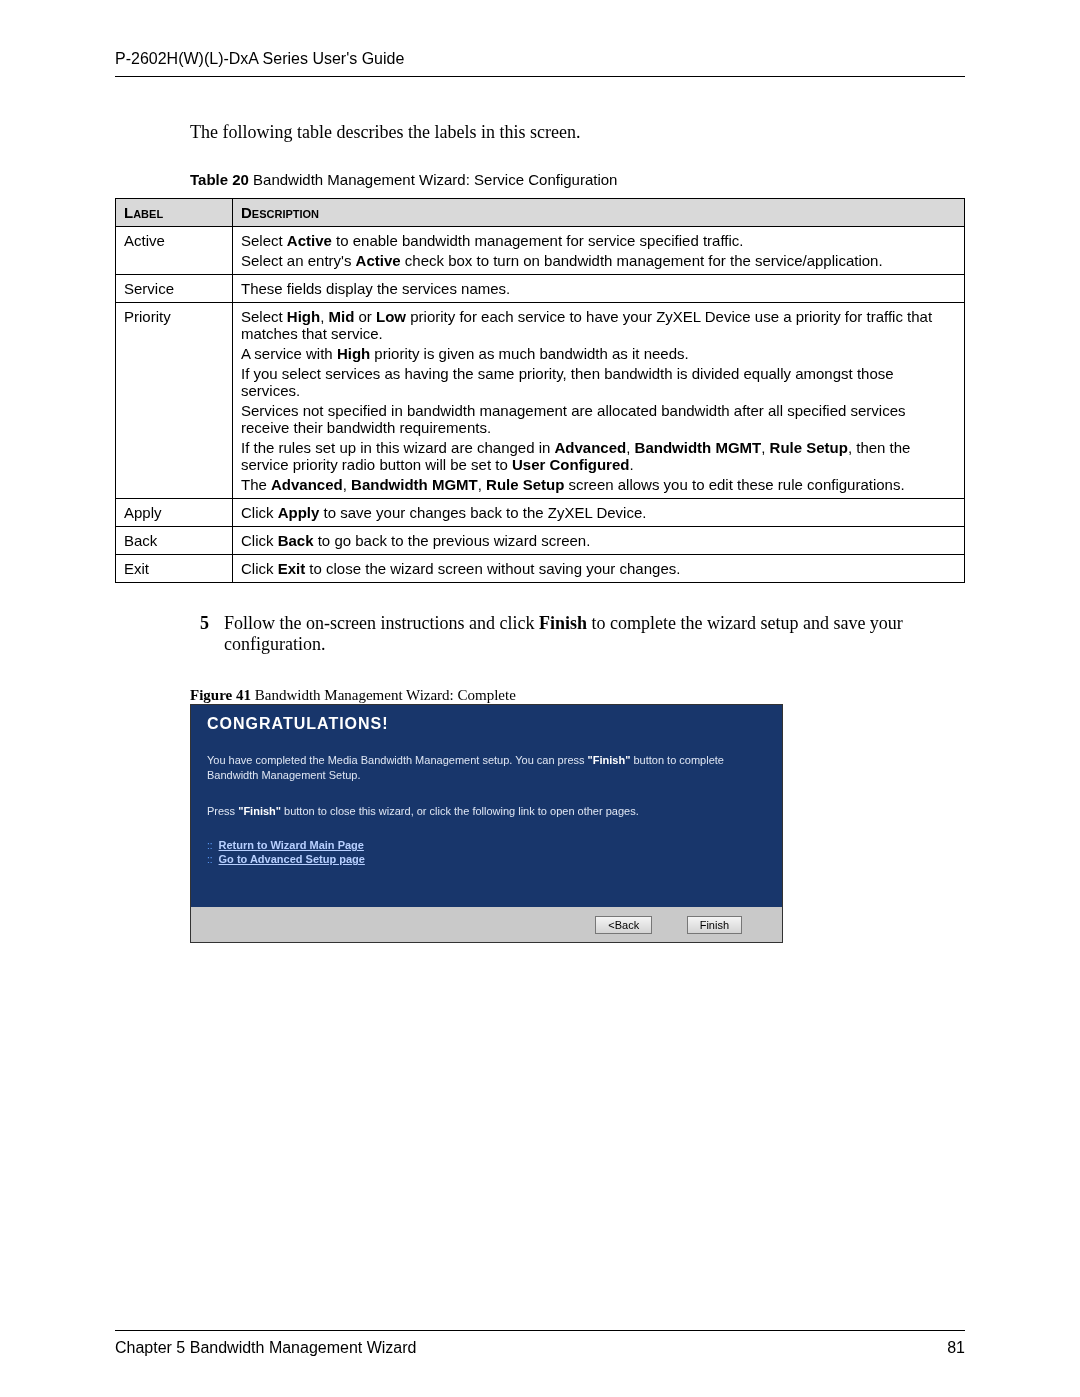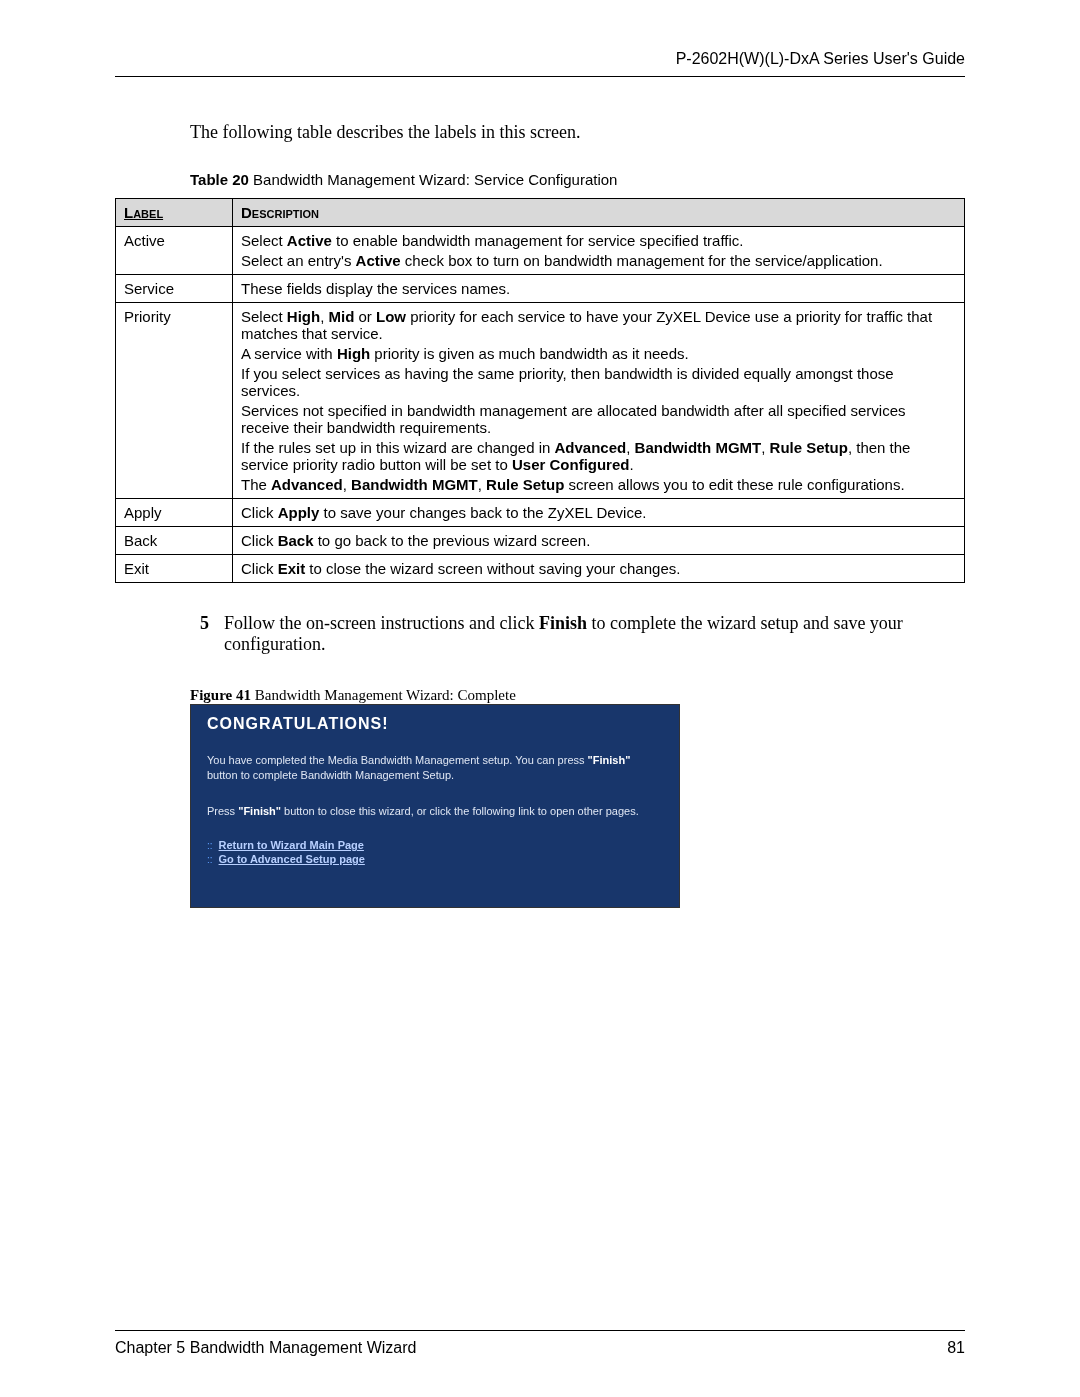--- a/index.html
+++ b/index.html
@@ -9,21 +9,20 @@
     width: 1080px;
     height: 1397px;
     position: relative;
   }
   .page {
     padding: 50px 115px 40px 115px;
   }
   .header {
     border-bottom: 1px solid #000;
     padding-bottom: 8px;
-    text-align: right;
     font-family: Arial, Helvetica, sans-serif;
     font-size: 16px;
     margin-bottom: 45px;
   }
   .intro-text {
     font-size: 18px;
     margin-left: 75px;
     margin-bottom: 28px;
   }
   .table-caption {
@@ -44,40 +43,40 @@
     border: 1px solid #000;
     padding: 5px 8px;
     text-align: left;
     vertical-align: top;
   }
   table.desc th {
     background: #d9d9d9;
     font-weight: bold;
     font-variant: small-caps;
   }
-  table.desc th.label-col { width: 117px; text-decoration: underline; }
+  table.desc th.label-col { width: 117px; }
   .desc-line { margin-bottom: 3px; }
   .desc-line:last-child { margin-bottom: 0; }
   .step-row {
     display: flex;
     margin-left: 85px;
     margin-bottom: 20px;
     font-size: 18px;
   }
   .step-num { font-weight: bold; margin-right: 10px; min-width: 14px;}
   .figure-caption {
     font-family: Liberation Serif, serif;
     font-size: 15px;
     margin-left: 75px;
     margin-bottom: 0;
     margin-top: 32px;
   }
   .figure-caption b { font-weight: bold; }
   .wizard {
-    width: 490px;
+    width: 593px;
     margin-left: 75px;
     border: 1px solid #333;
     font-family: Verdana, Arial, sans-serif;
     color: #fff;
   }
   .wizard-body {
     background: #18366b;
     padding: 10px 16px 40px 16px;
   }
   .wizard-title {
@@ -224,19 +223,23 @@
       <div class="wizard-text" id="wiz-p2">Press <b>"Finish"</b> button to close this wizard, or click the following link to open other pages.</div>
       <div class="wizard-link-row">
         <span class="dots">::</span>
         <a href="#">Return to Wizard Main Page</a>
       </div>
       <div class="wizard-link-row">
         <span class="dots">::</span>
         <a href="#">Go to Advanced Setup page</a>
       </div>
     </div>
+    <div class="wizard-footer">
+      <button class="wizard-btn">&lt;Back</button>
+      <button class="wizard-btn">Finish</button>
+    </div>
   </div>
 </div>
 
 <div class="footer">
   <span>Chapter 5 Bandwidth Management Wizard</span>
   <span>81</span>
 </div>
 
 </body></html>

